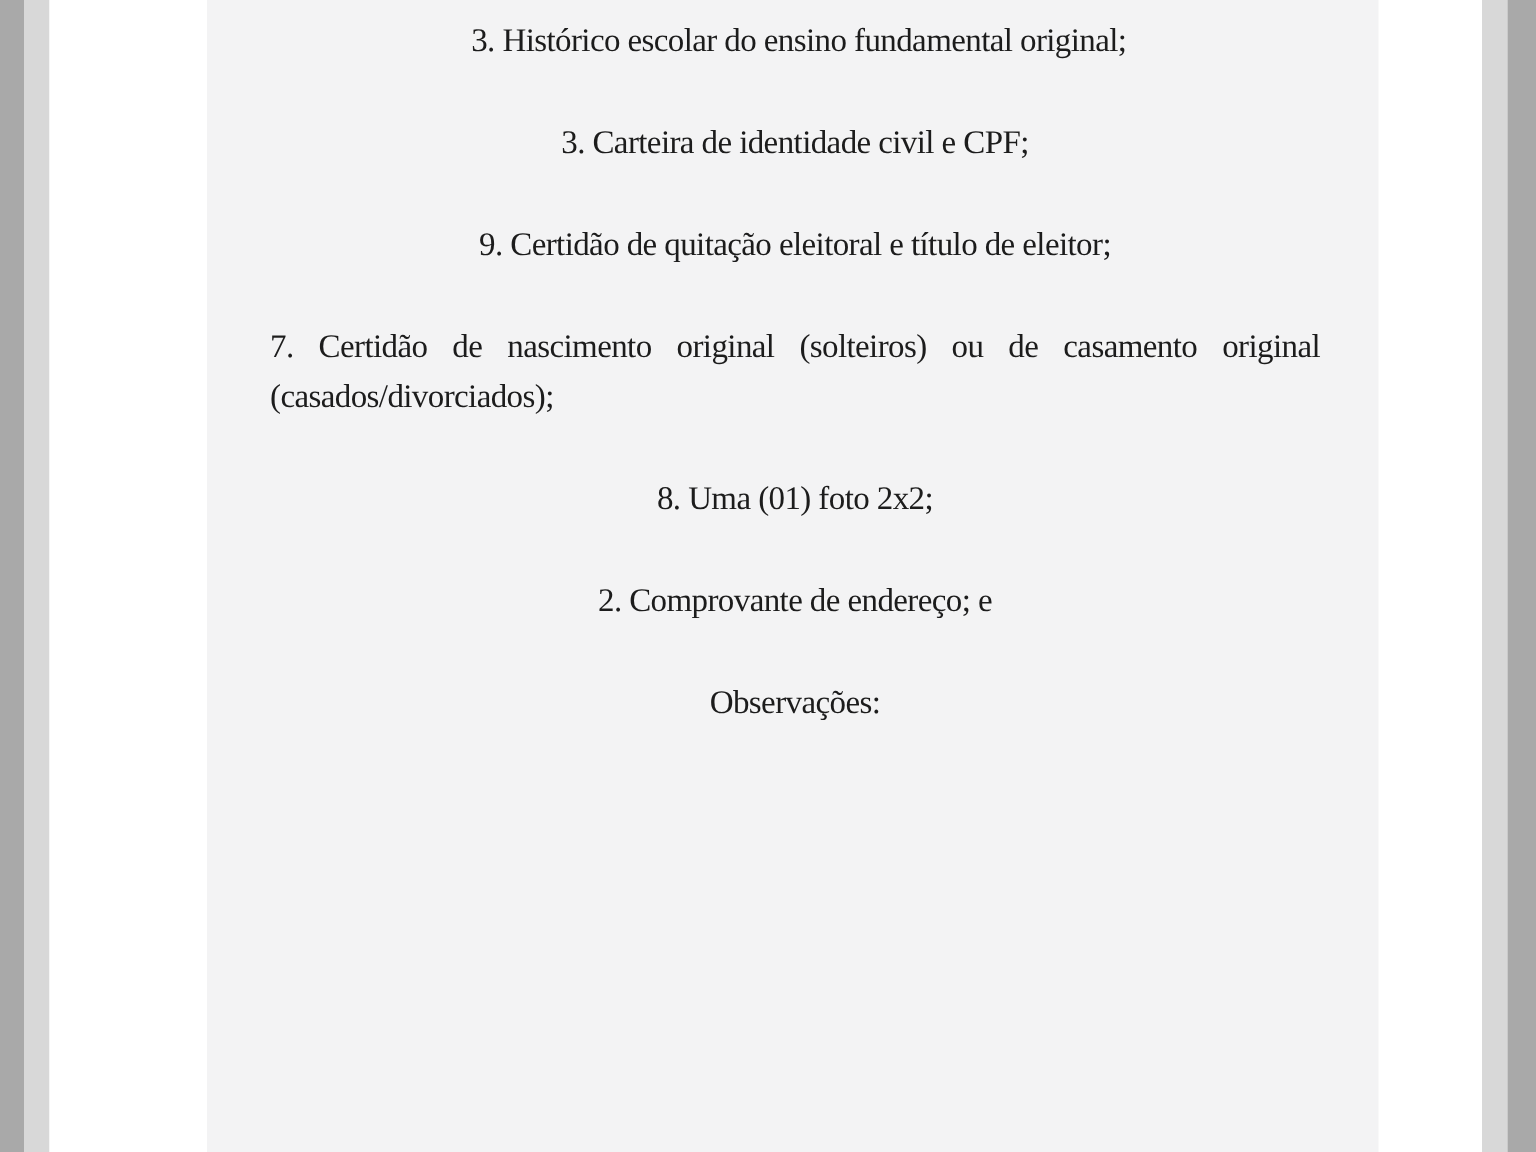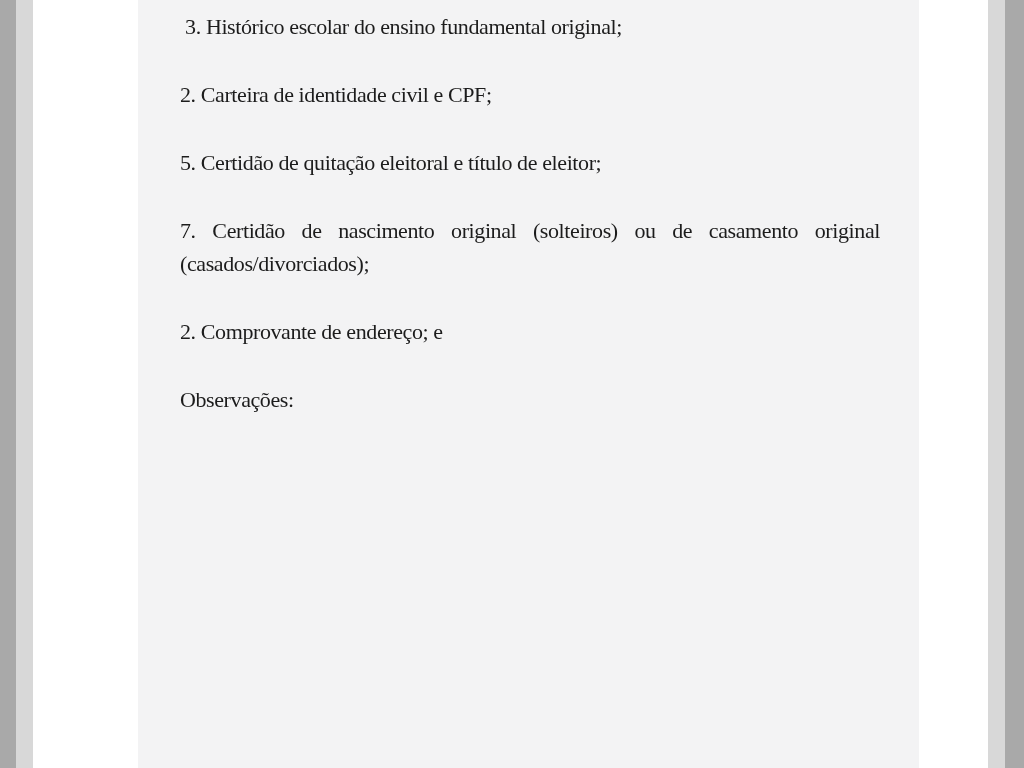--- a/index.html
+++ b/index.html
@@ -25,20 +25,21 @@
     background: #f3f3f4;
     padding: 10px 39px 0 42px;
   }
   .para {
     font-size: 22px;
     letter-spacing: -0.4px;
     line-height: 33px;
     color: #1c1c1c;
     margin-bottom: 35px;
     white-space: pre-wrap;
+    text-align: center;
   }
   .para.justify {
     text-align: justify;
     white-space: normal;
   }
   .para.observations {
     margin-top: 14px;
     margin-bottom: 0;
   }
 </style>
@@ -46,18 +47,19 @@
 <body>
 
 <div class="rail rail-outer-left"></div>
 <div class="rail rail-inner-left"></div>
 <div class="page-white"></div>
 <div class="rail rail-inner-right"></div>
 <div class="rail rail-outer-right"></div>
 
 <div class="content-panel">
   <p class="para"> 3. Histórico escolar do ensino fundamental original;</p>
-  <p class="para">2. Carteira de identidade civil e CPF;</p>
-  <p class="para">5. Certidão de quitação eleitoral e título de eleitor;</p>
+  <p class="para">3. Carteira de identidade civil e CPF;</p>
+  <p class="para">9. Certidão de quitação eleitoral e título de eleitor;</p>
   <p class="para justify">7. Certidão de nascimento original (solteiros) ou de casamento original (casados/divorciados);</p>
+  <p class="para">8. Uma (01) foto 2x2;</p>
   <p class="para">2. Comprovante de endereço; e</p>
   <p class="para observations">Observações:</p>
 </div>
 
 </body></html>

